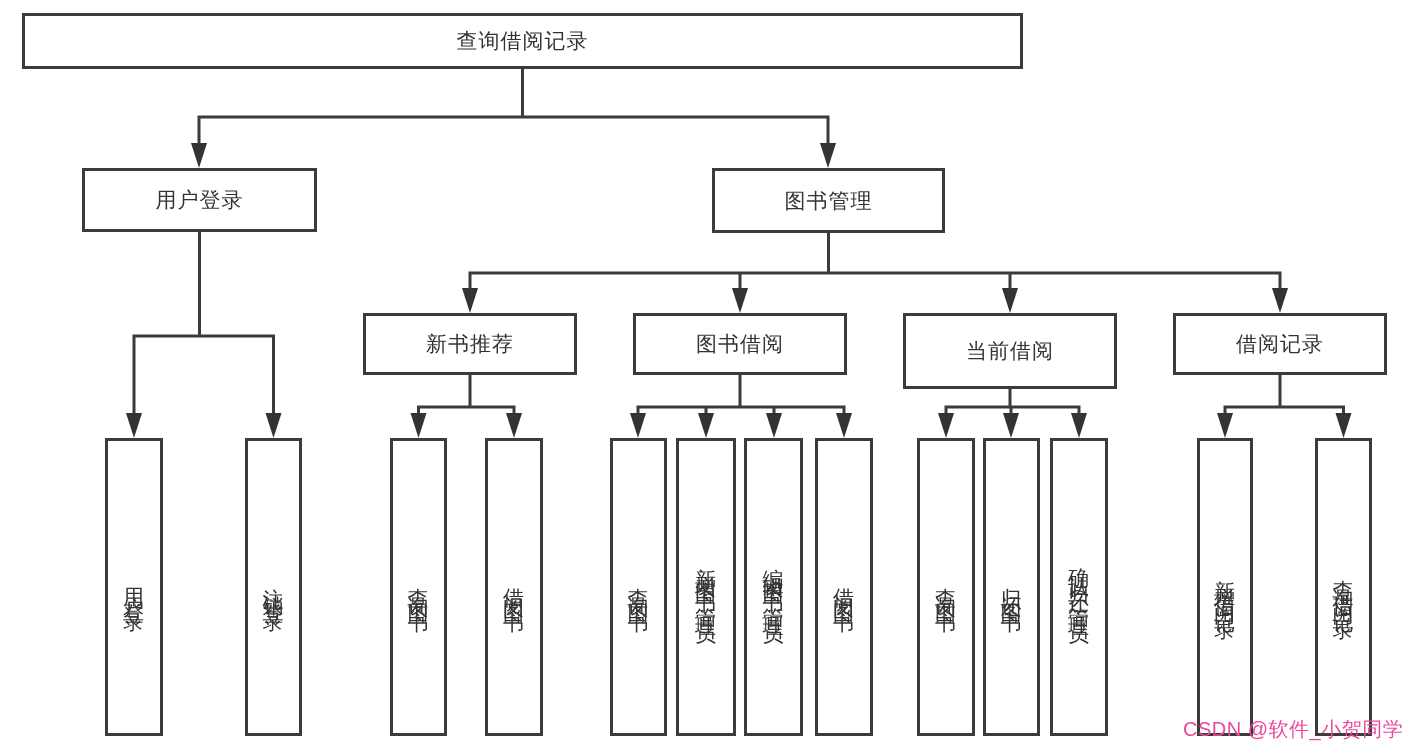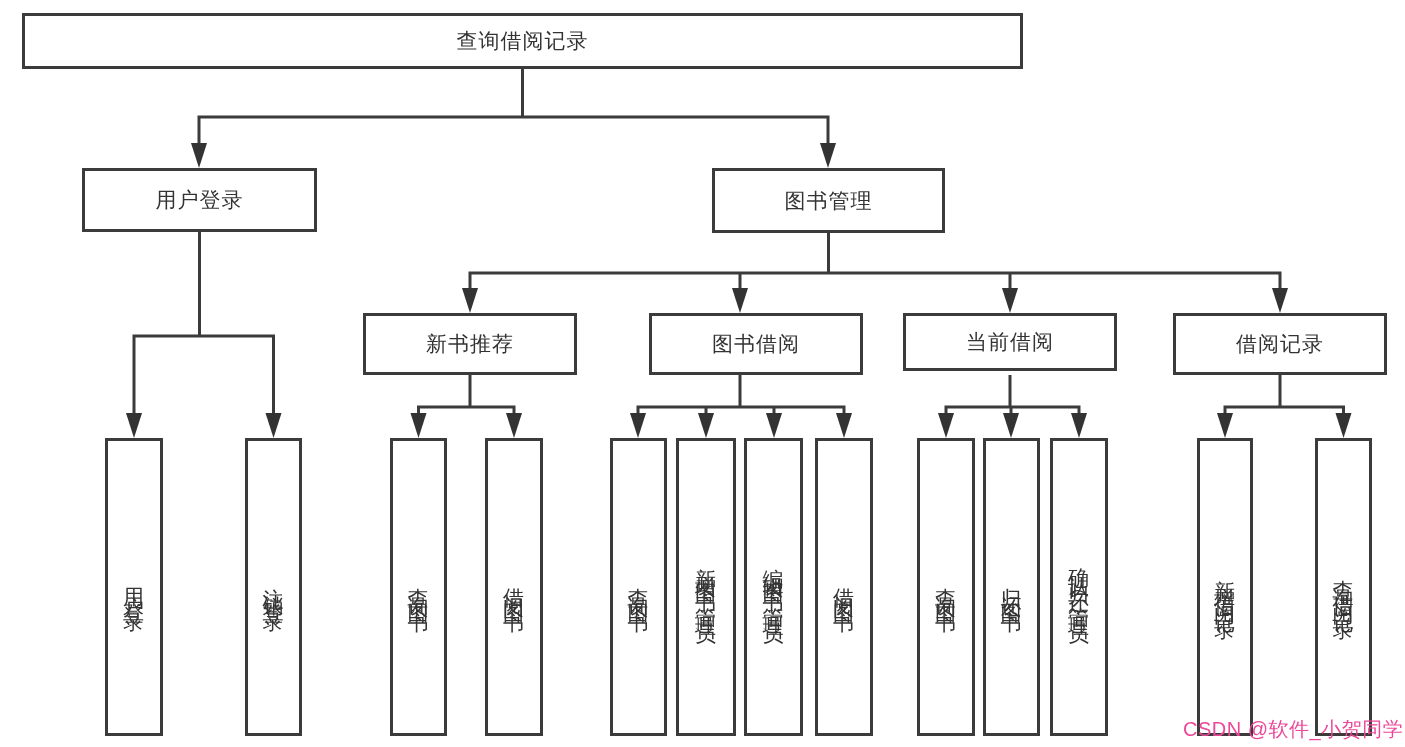--- a/index.html
+++ b/index.html
@@ -111,22 +111,22 @@
     <polygon class="arrow" points="1217,413 1233,413 1225,438"></polygon>
     <polygon class="arrow" points="1335.5,413 1351.5,413 1343.5,438"></polygon>
   </svg>
 
   <div class="hbox" style="left:22px; top:13px; width:1001px; height:56px;">查询借阅记录</div>
 
   <div class="hbox" style="left:82px; top:168px; width:235px; height:64px;">用户登录</div>
   <div class="hbox" style="left:712px; top:168px; width:233px; height:65px;">图书管理</div>
 
   <div class="hbox" style="left:363px; top:313px; width:214px; height:62px;">新书推荐</div>
-  <div class="hbox" style="left:633px; top:313px; width:214px; height:62px;margin-left:16px;">图书借阅</div>
-  <div class="hbox" style="left:903px; top:313px; width:214px; height:58px;">当前借阅</div>
+  <div class="hbox" style="left:633px; top:313px; width:214px; height:62px;">图书借阅</div>
+  <div class="hbox" style="left:903px; top:313px; width:214px; height:76px;">当前借阅</div>
   <div class="hbox" style="left:1173px; top:313px; width:214px; height:62px;">借阅记录</div>
 
   <div class="vbox" style="left:105px; top:438px; width:58px; height:298px;">用户登录</div>
   <div class="vbox" style="left:245px; top:438px; width:57px; height:298px;">注销登录</div>
 
   <div class="vbox" style="left:390px; top:438px; width:57px; height:298px;">查询图书</div>
   <div class="vbox" style="left:485px; top:438px; width:58px; height:298px;">借阅图书</div>
 
   <div class="vbox" style="left:610px; top:438px; width:57px; height:298px;">查询图书</div>
   <div class="vbox" style="left:676px; top:438px; width:60px; height:298px;">新增图书（管理员）</div>

